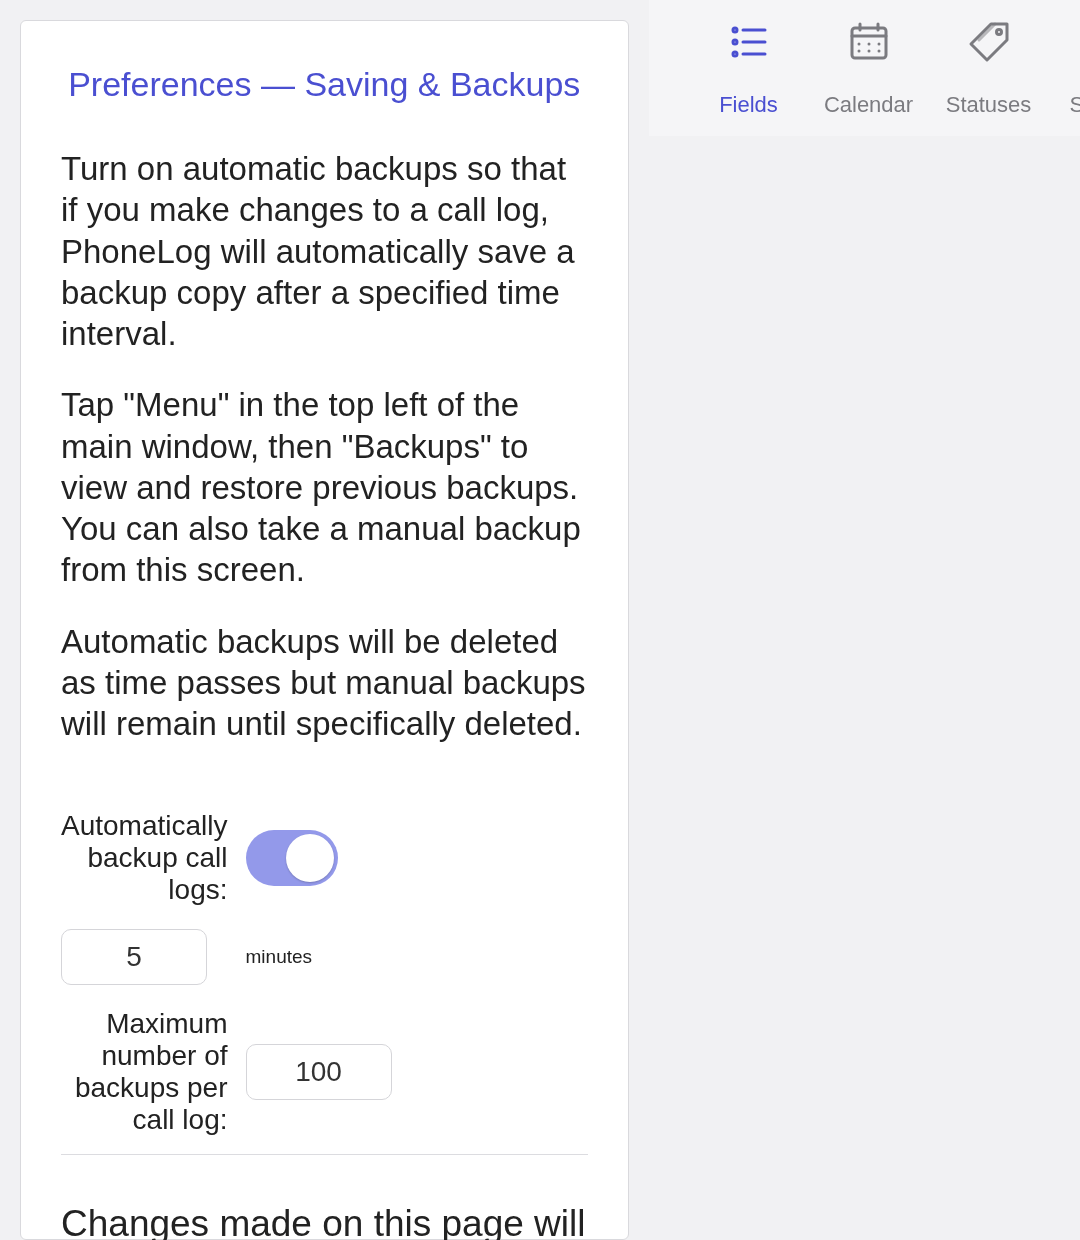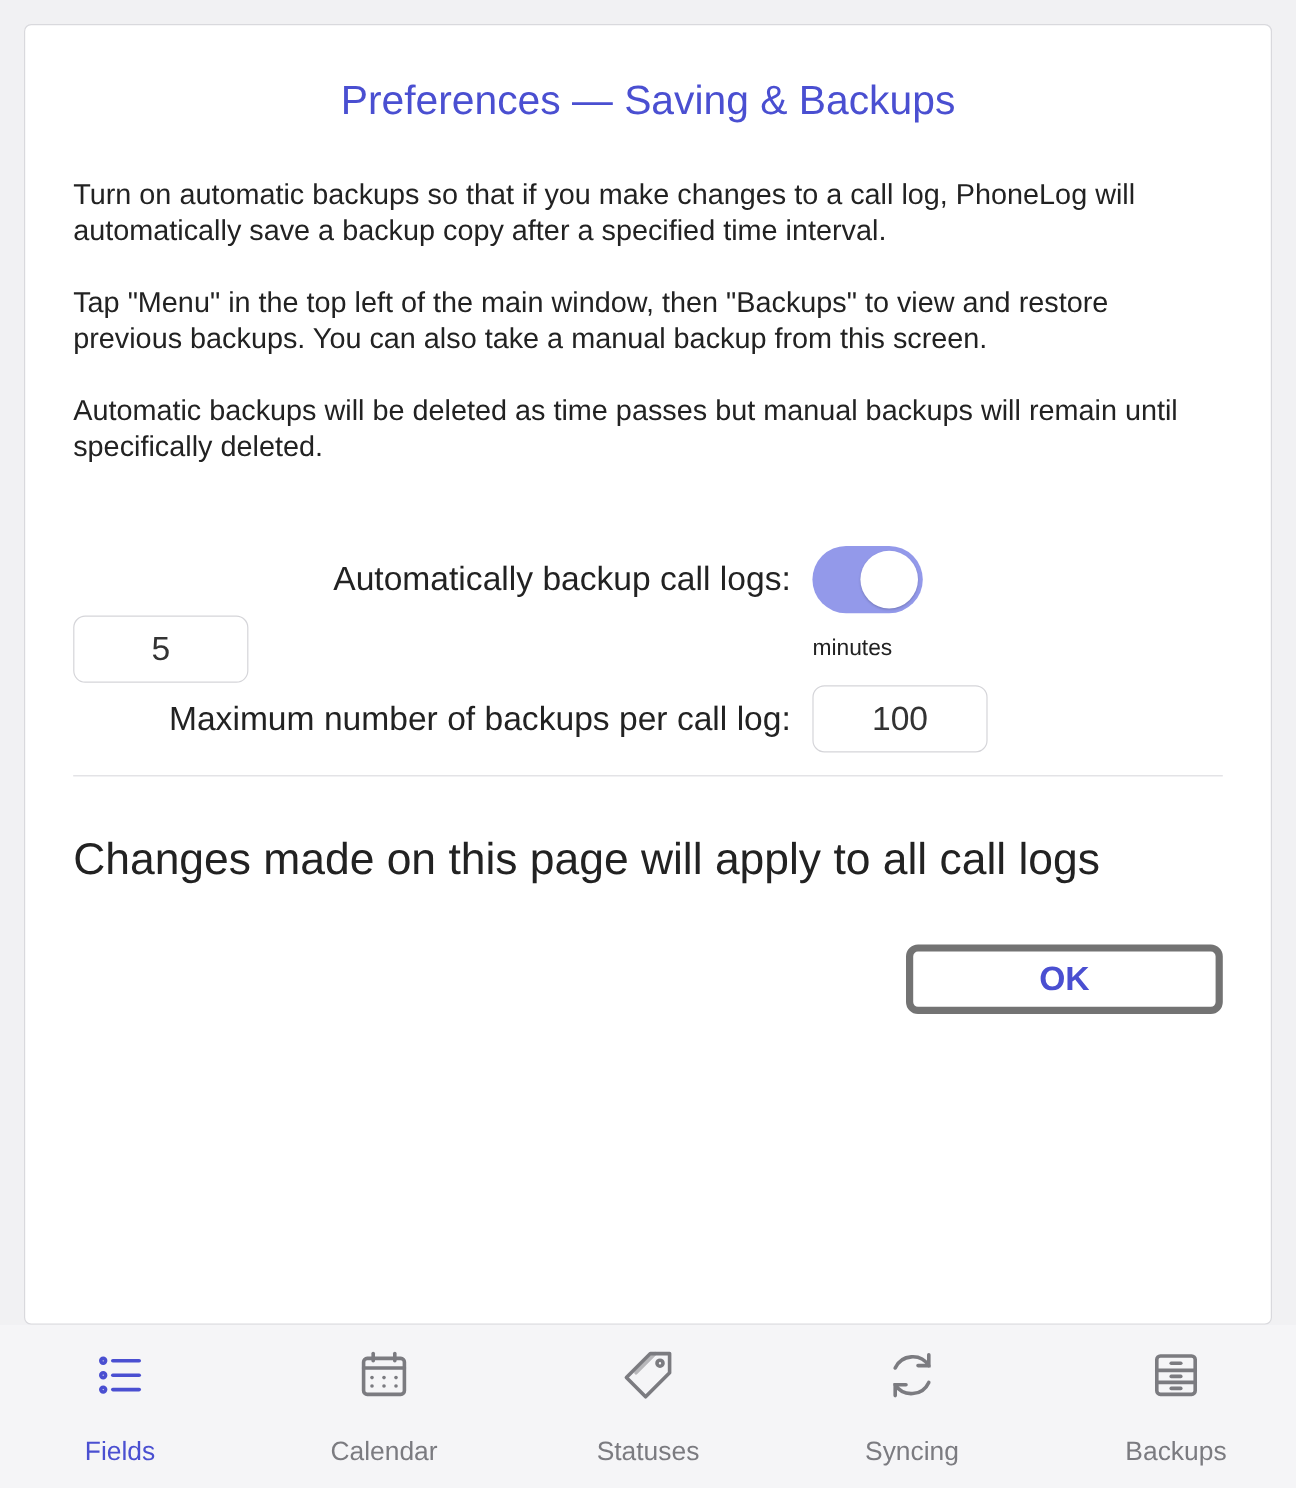--- a/index.html
+++ b/index.html
@@ -8,51 +8,52 @@
     height: 1240px;
     font-family: -apple-system, BlinkMacSystemFont, "Segoe UI", Helvetica, Arial, sans-serif;
     background: #f1f1f3;
     color: #1c1c1e;
   }
   .page {
     width: 1080px;
     height: 1240px;
     position: relative;
     display: flex;
-    flex-direction: column;
+    flex-direction: row;
   }
   .card {
     margin: 20px 20px 0 20px;
     flex: 1;
     background: #ffffff;
     border: 1px solid #d9d9dd;
     border-radius: 6px;
     padding: 44px 40px 40px 40px;
     display: flex;
     flex-direction: column;
   }
   .title {
     text-align: center;
     font-size: 34px;
     font-weight: 500;
     color: #4a4fd1;
     margin-bottom: 44px;
   }
   .body-text {
-    font-size: 24px;
+    font-size: 33px;
     line-height: 1.25;
     color: #222;
   }
   .body-text p { margin-bottom: 30px; }
   .body-text p:last-child { margin-bottom: 14px; }
   .form {
     margin-top: 52px;
     padding-right: 58px;
     display: flex;
     flex-direction: column;
+    gap: 22px;
   }
   .row {
     display: grid;
     grid-template-columns: 1fr 146px 120px;
     align-items: center;
     column-gap: 18px;
     min-height: 58px;
   }
   .row-label {
     font-size: 28px;

